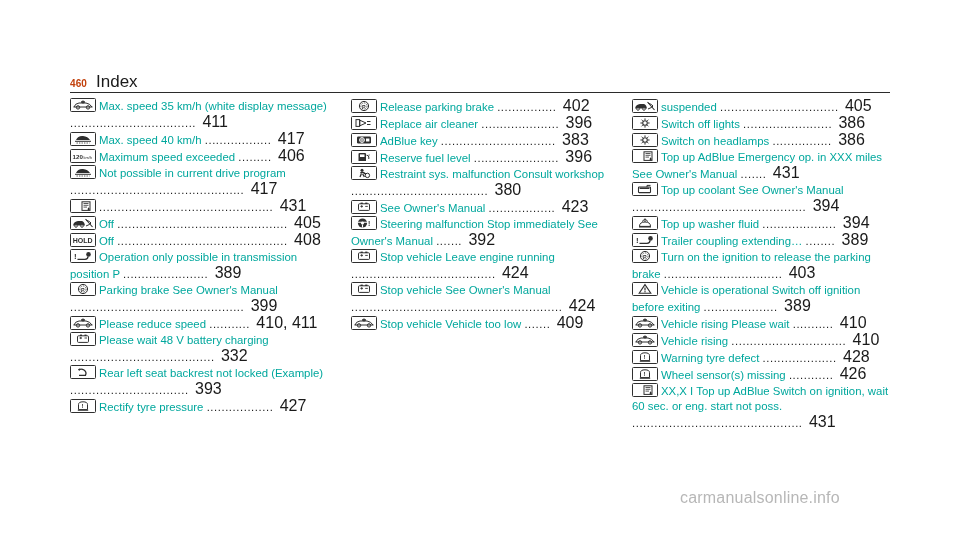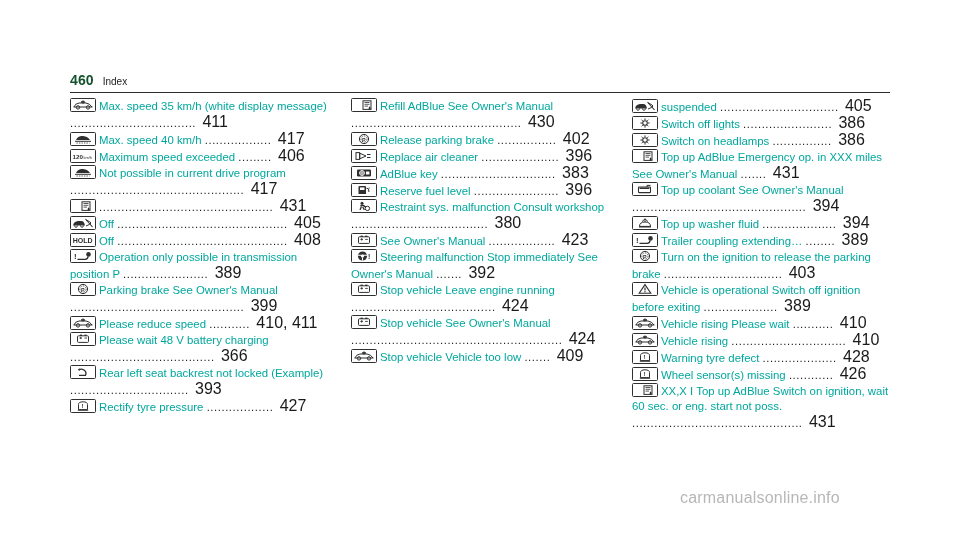--- a/index.html
+++ b/index.html
@@ -31,27 +31,27 @@
     width: 820px;
     height: 22px;
   }
   .header-line {
     display: flex;
     align-items: baseline;
     gap: 9px;
     padding-bottom: 3px;
   }
   .header-pageno {
-    font-size: 14px;
+    font-size: 10px;
     font-weight: bold;
-    color: #14532d;
+    color: #c2410c;
     letter-spacing: 0.1px;
   }
   .header-title {
-    font-size: 10px;
+    font-size: 17px;
     font-weight: normal;
     color: #1a1a1a;
   }
   .header-rule {
     position: absolute;
     left: 0;
     top: 20px;
     width: 820px;
     height: 1px;
     background: #2b2b2b;
@@ -197,38 +197,33 @@
               </g>
               <circle cx="7" cy="8.4" r="1.7" fill="none" stroke="#2f2f2f" stroke-width="1"></circle>
               <circle cx="17" cy="8.4" r="1.7" fill="none" stroke="#2f2f2f" stroke-width="1"></circle>
               <path d="M10 3 L14 3 M12 1.6 L12 4.4" stroke="#2f2f2f" stroke-width="1.3"></path>
             </svg></span><span class="label">Please reduce speed</span> <span class="leader">...........</span>&nbsp; <span class="pageref">410, 411</span></p>
         <p class="entry"><span class="icon"><svg viewBox="0 0 24 12">
               <rect x="6.5" y="2.8" width="11" height="6.6" rx="1" fill="none" stroke="#2f2f2f" stroke-width="1"></rect>
               <rect x="9" y="1.6" width="2" height="1.4" fill="#2f2f2f"></rect>
               <rect x="13.5" y="1.6" width="2" height="1.4" fill="#2f2f2f"></rect>
               <path d="M8.5 5 L11 5 M9.75 3.9 L9.75 6.1 M13.5 5 L16 5" stroke="#2f2f2f" stroke-width="0.9"></path>
-            </svg></span><span class="label">Please wait 48 V battery charging</span> <span class="leader">.......................................</span>&nbsp; <span class="pageref">366</span></p>
+            </svg></span><span class="label">Please wait 48 V battery charging</span> <span class="leader">.......................................</span>&nbsp; <span class="pageref">332</span></p>
         <p class="entry"><span class="icon"><svg viewBox="0 0 24 12">
               <path d="M8 9.3 L15 9.3" stroke="#2f2f2f" stroke-width="1.2"></path>
               <path d="M14.5 9.3 Q16 6 13 4 Q10.5 2.4 8 3.6" fill="none" stroke="#2f2f2f" stroke-width="1.3"></path>
               <path d="M8.6 2.2 L6.8 3.7 L8.8 5" fill="#2f2f2f"></path>
             </svg></span><span class="label">Rear left seat backrest not locked (Example)</span> <span class="leader">................................</span>&nbsp; <span class="pageref">393</span></p>
         <p class="entry"><span class="icon"><svg viewBox="0 0 24 12">
               <path d="M7.5 9.6 L7.5 4.6 Q7.5 1.8 12 1.8 Q16.5 1.8 16.5 4.6 L16.5 9.6 Z" fill="none" stroke="#2f2f2f" stroke-width="1"></path>
               <text x="10.4" y="8.2" font-family="Liberation Sans, sans-serif" font-size="6" font-weight="bold" fill="#2f2f2f">!</text>
               <path d="M6.8 10.2 L17.2 10.2" stroke="#2f2f2f" stroke-width="1.1"></path>
             </svg></span><span class="label">Rectify tyre pressure</span> <span class="leader">..................</span>&nbsp; <span class="pageref">427</span></p>
       </div>
       <div class="column">
-        <p class="entry"><span class="icon"><svg viewBox="0 0 24 12">
-              <rect x="11" y="1.8" width="8" height="8.6" fill="none" stroke="#2f2f2f" stroke-width="1"></rect>
-              <path d="M12.5 3.5 L17.5 3.5 M12.5 5.3 L17.5 5.3 M12.5 7.1 L16 7.1" stroke="#2f2f2f" stroke-width="0.8"></path>
-              <path d="M17.6 7.2 Q19.4 9.1 18.4 10.1 Q17.1 11 16.6 9.6 Q16.5 8.6 17.6 7.2 Z" fill="#2f2f2f"></path>
-            </svg></span><span class="label">Refill AdBlue See Owner's Manual</span> <span class="leader">..............................................</span>&nbsp; <span class="pageref">430</span></p>
         <p class="entry"><span class="icon"><svg viewBox="0 0 24 12">
               <circle cx="12" cy="6" r="4.6" fill="none" stroke="#2f2f2f" stroke-width="1"></circle>
               <circle cx="12" cy="6" r="3.1" fill="none" stroke="#2f2f2f" stroke-width="0.8" stroke-dasharray="1.6 1.2"></circle>
               <text x="10.1" y="8.5" font-family="Liberation Sans, sans-serif" font-size="5.4" font-weight="bold" fill="#2f2f2f">P</text>
             </svg></span><span class="label">Release parking brake</span> <span class="leader">................</span>&nbsp; <span class="pageref">402</span></p>
         <p class="entry"><span class="icon"><svg viewBox="0 0 24 12">
               <rect x="4" y="2.6" width="3.6" height="6.8" fill="none" stroke="#2f2f2f" stroke-width="1"></rect>
               <path d="M7.8 3.2 L14 6 L7.8 8.8 Z" fill="none" stroke="#2f2f2f" stroke-width="1"></path>
               <path d="M15 4.5 L18.5 4.5 M15 7.5 L18.5 7.5" stroke="#2f2f2f" stroke-width="1"></path>
             </svg></span><span class="label">Replace air cleaner</span> <span class="leader">.....................</span>&nbsp; <span class="pageref">396</span></p>

